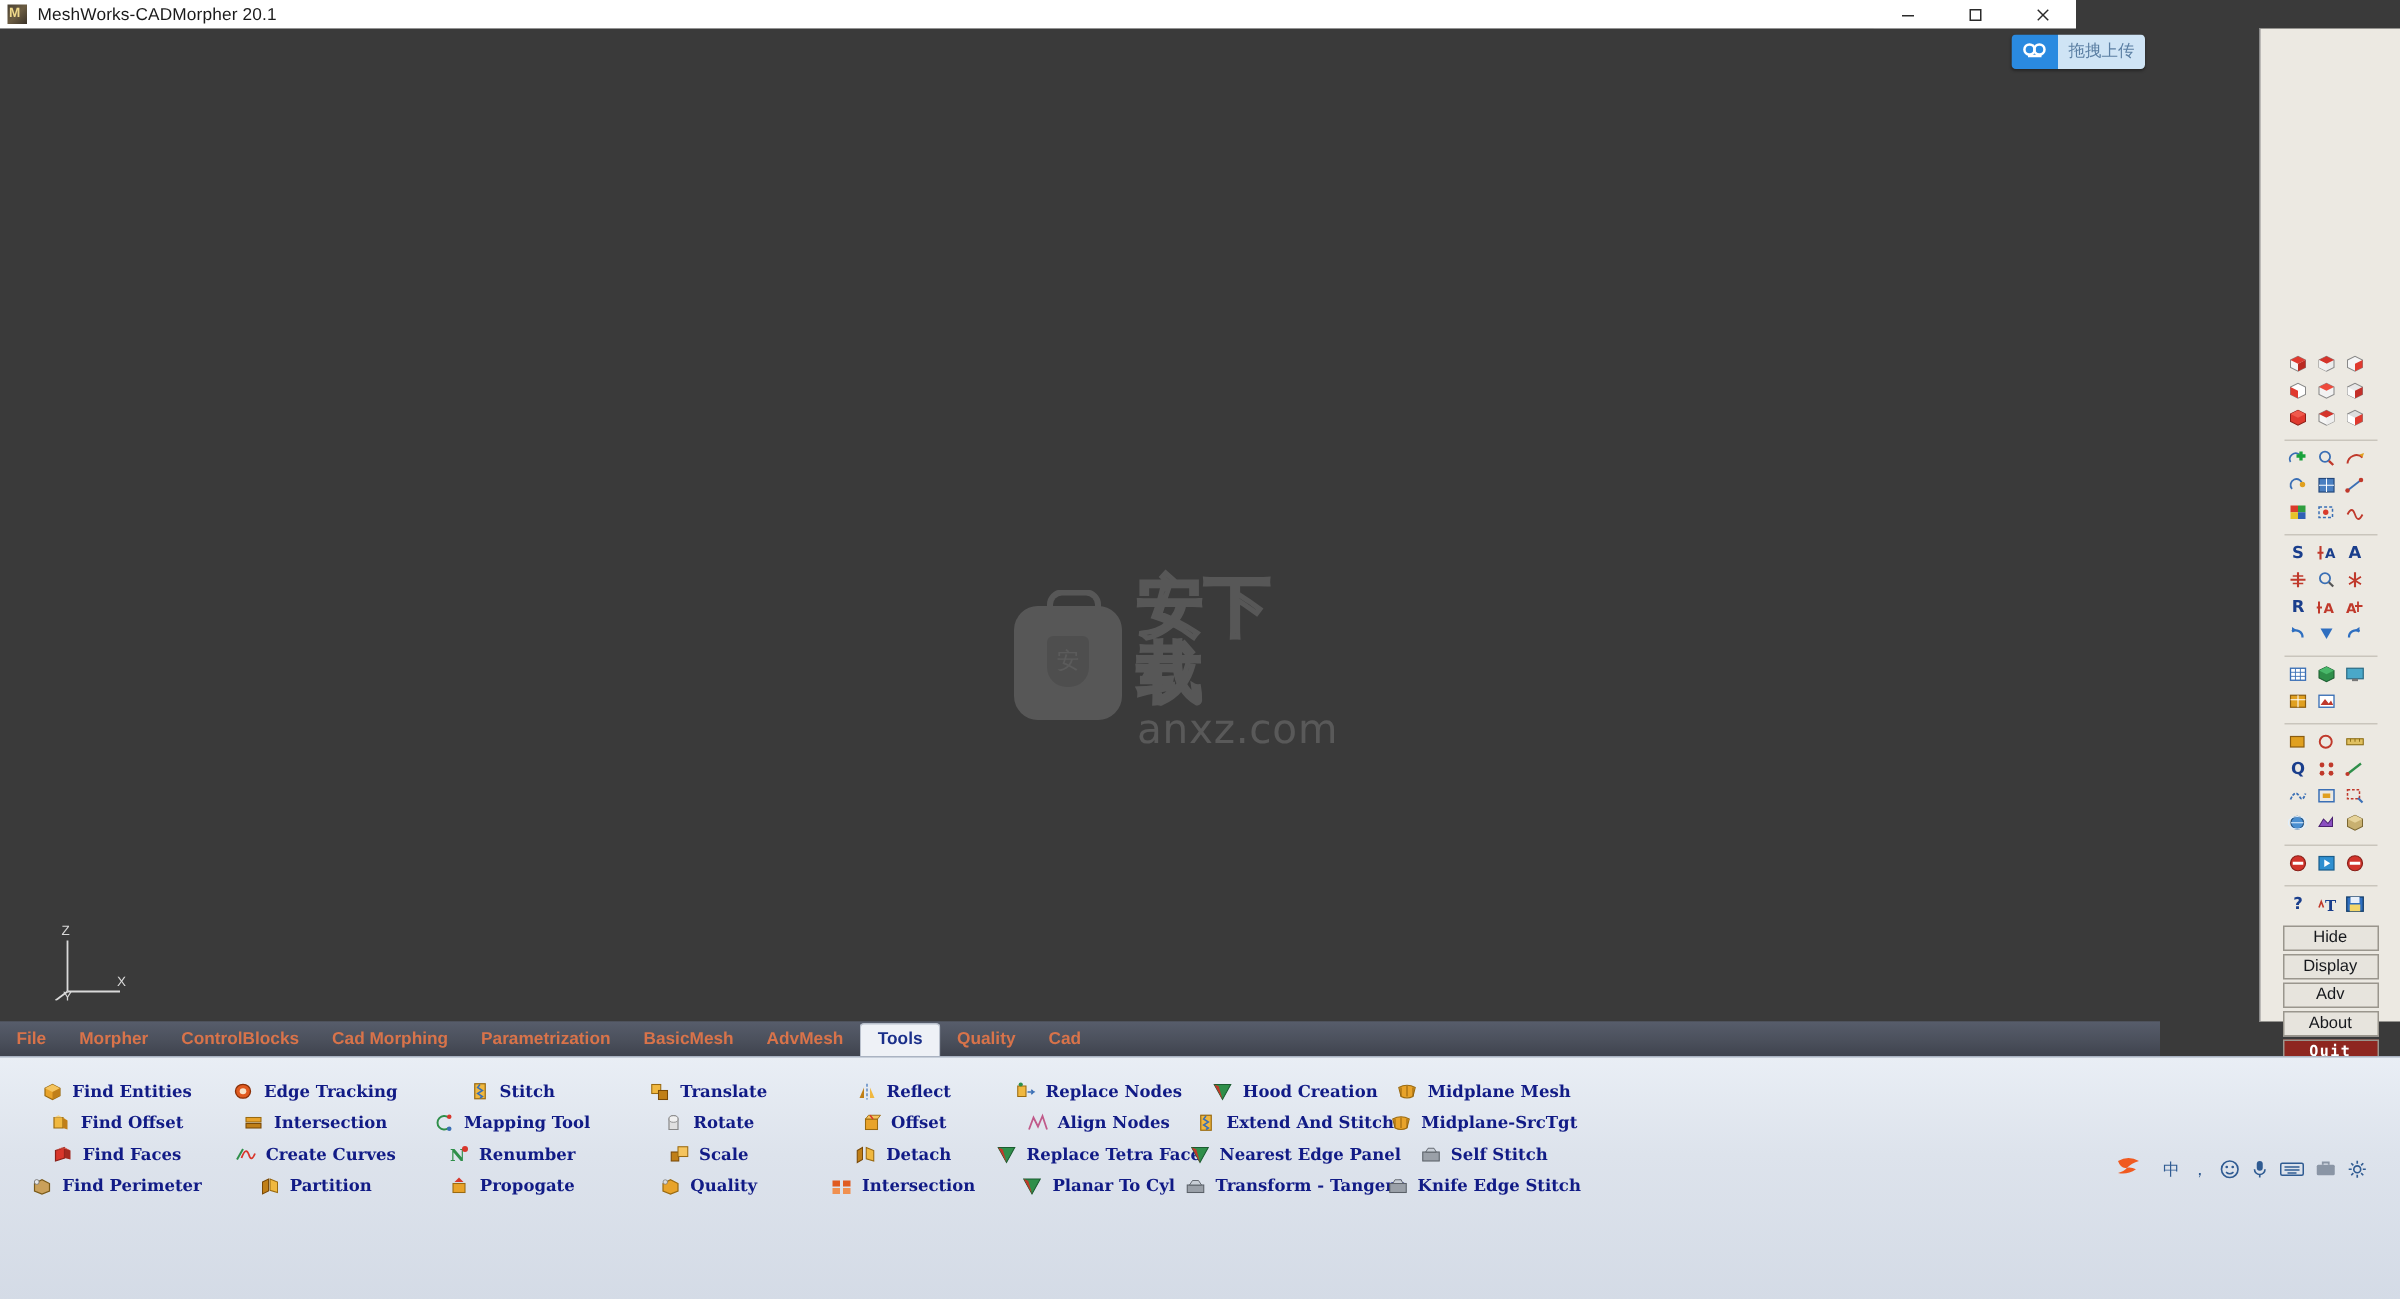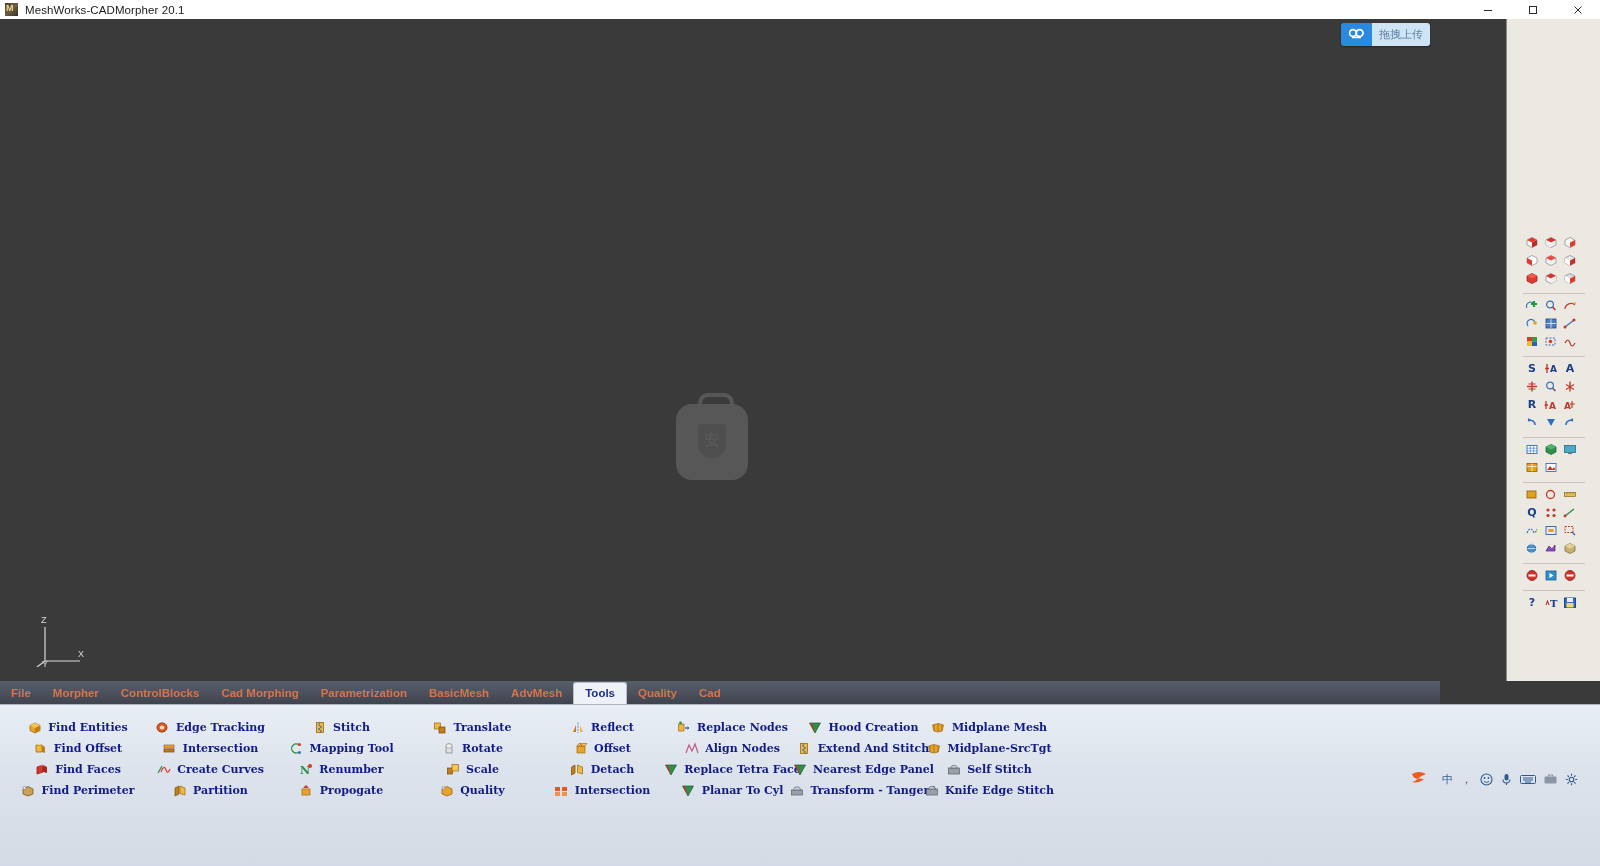--- a/index.html
+++ b/index.html
@@ -3,21 +3,21 @@
 <meta charset="utf-8">
 <style>
   html,body{margin:0;padding:0;}
   body{
     width:1600px;height:866px;
     font-family:"Liberation Sans",sans-serif;
     background:#3a3a3a;overflow:hidden;position:relative;
   }
   
   #titlebar{
-    position:absolute;left:0;top:0;width:1600px;height:19px;
+    position:absolute;left:0;top:0;width:1384px;height:19px;
     background:#ffffff;border-bottom:1px solid #dcdcdc;
     display:flex;align-items:center;
   }
   #app-icon{
     width:13px;height:13px;margin-left:5px;margin-right:7px;
     background:linear-gradient(135deg,#4a4133 0%,#6b5c42 50%,#3a3228 100%);
     position:relative;flex:none;
   }
   #app-icon:after{
     content:"M";position:absolute;left:1px;top:-1px;
@@ -201,20 +201,24 @@
         <circle cx="11.6" cy="5" r="3.4" fill="none" stroke="#ffffff" stroke-width="1.7"></circle>
         <path d="M4 9.3 L13 9.3" stroke="#ffffff" stroke-width="1.7" fill="none"></path>
       </svg>
     </div>
     <div class="bd-label">拖拽上传</div>
   </div>
 
   <div id="watermark">
     <div id="wm-bag">
       <div id="wm-shield">安</div>
+    </div>
+    <div id="wm-text">
+      <div id="wm-cn">安下载</div>
+      <div id="wm-en">anxz.com</div>
     </div>
   </div>
 
   <svg id="axis-triad" viewBox="0 0 64 56">
     <line x1="17" y1="50" x2="17" y2="16" stroke="#d9d9d9" stroke-width="1.2"></line>
     <line x1="17" y1="50" x2="52" y2="50" stroke="#d9d9d9" stroke-width="1.2"></line>
     <line x1="17" y1="50" x2="9" y2="56" stroke="#d9d9d9" stroke-width="1.2"></line>
     <text x="13" y="12">Z</text>
     <text x="50" y="46">X</text>
     <text x="14" y="56">Y</text>
@@ -542,20 +546,27 @@
       </div>
     <div class="sb-ico">
         <svg width="14" height="13" viewBox="0 0 14 13">
           <rect x="1.5" y="2" width="11" height="9.5" fill="#2f6fc0" stroke="#16406e" stroke-width=".9"></rect>
           <rect x="4" y="2" width="6" height="4" fill="#e8f0fa"></rect>
           <rect x="3.5" y="7" width="7" height="4.5" fill="#f2d66a"></rect>
         </svg>
       </div>
   </div>
 
+  <div class="btn-stack">
+    <div class="panel-btn">Hide</div>
+    <div class="panel-btn">Display</div>
+    <div class="panel-btn">Adv</div>
+    <div class="panel-btn">About</div>
+    <div class="panel-btn quit">Quit</div>
+  </div>
 </div>
 
 <div id="tabbar">
   <div class="tab">File</div>
   <div class="tab">Morpher</div>
   <div class="tab">ControlBlocks</div>
   <div class="tab">Cad Morphing</div>
   <div class="tab">Parametrization</div>
   <div class="tab">BasicMesh</div>
   <div class="tab">AdvMesh</div>

